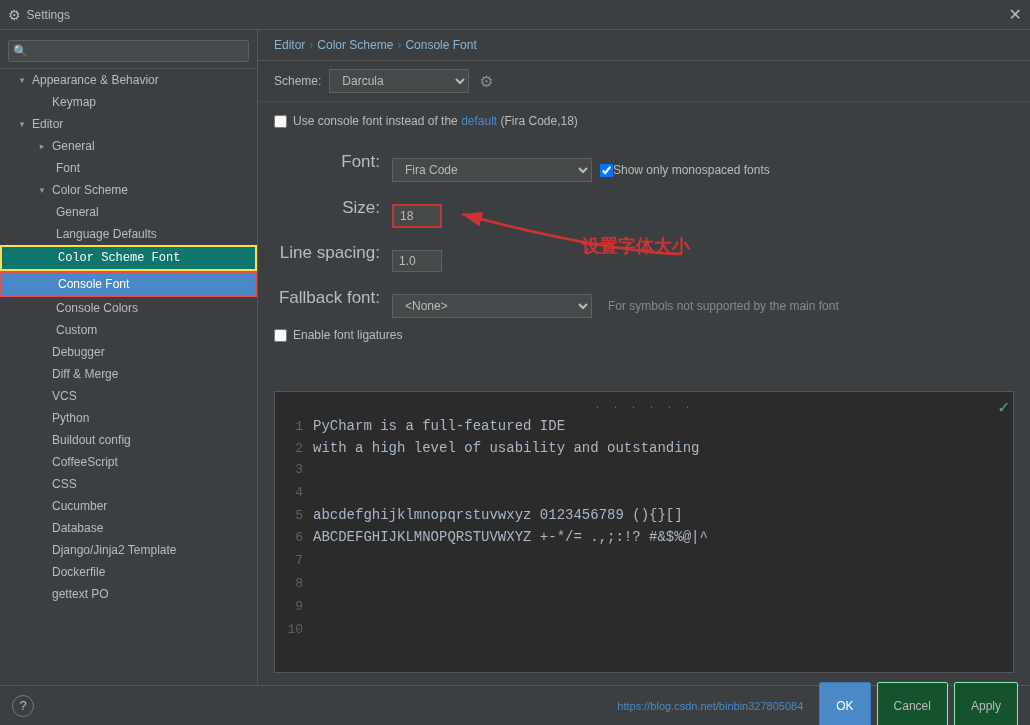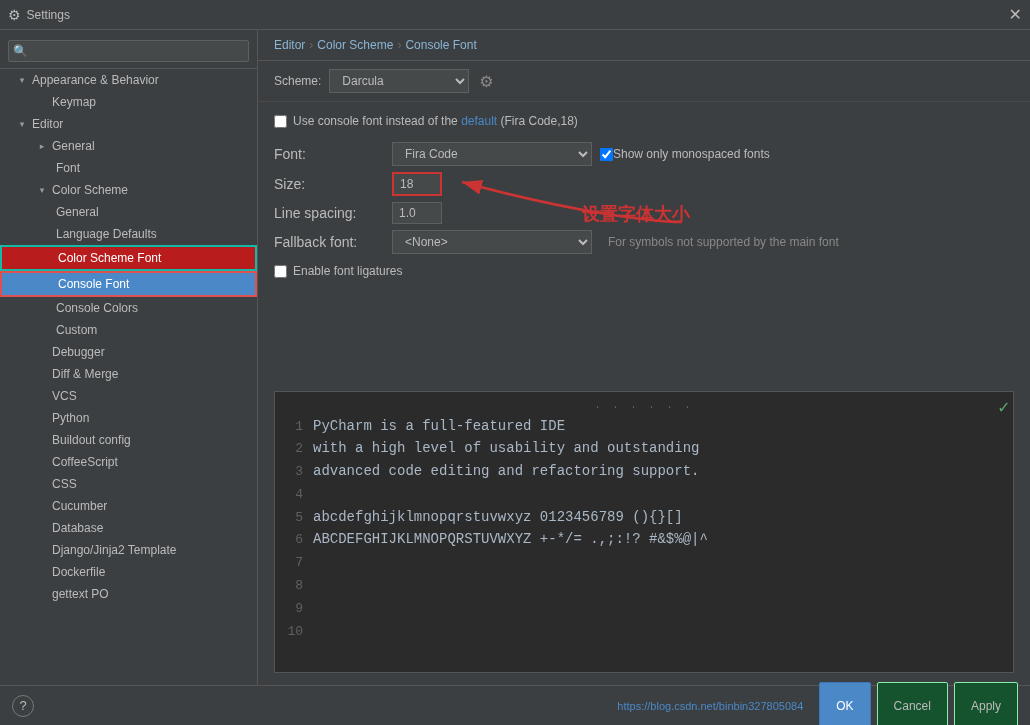--- a/index.html
+++ b/index.html
@@ -165,25 +165,26 @@
     .checkbox-row .link { color: #4a88c7; }
 
     
     .form-grid {
       display: grid;
       grid-template-columns: 110px 1fr;
       gap: 6px 8px;
       align-items: center;
       margin-bottom: 10px;
     }
-    .form-label { color: #bbbbbb; font-size: 14px; text-align: left; padding-right: 4px; }
+    .form-label { color: #bbbbbb; font-size: 17px; text-align: right; padding-right: 4px; }
     .form-control-row {
       display: flex;
       align-items: center;
       gap: 8px;
+      margin-top: 16px;
     }
     .form-select {
       background: #45494a;
       border: 1px solid #5e6060;
       color: #bbbbbb;
       padding: 3px 8px;
       font-size: 12px;
       cursor: pointer;
       width: 200px;
       outline: none;
@@ -371,21 +372,21 @@
       <span class="tree-item-label">Color Scheme</span>
     </div>
     <div class="tree-item indent-3">
       <span class="arrow" style="width:12px;"></span>
       <span class="tree-item-label">General</span>
     </div>
     <div class="tree-item indent-3">
       <span class="arrow" style="width:12px;"></span>
       <span class="tree-item-label">Language Defaults</span>
     </div>
-    <div class="tree-item indent-3 color-scheme-font-selected" style="border: 2px solid #14b8a6; background:#b91c1c;">
+    <div class="tree-item indent-3 color-scheme-font-selected" style="border: 2px solid #fde047; background:#0f766e;font-family:Liberation Mono, monospace;">
       <span class="arrow" style="width:12px;"></span>
       <span class="tree-item-label">Color Scheme Font</span>
     </div>
     <div class="tree-item indent-3 console-font-selected" style="border: 2px solid #e05050;">
       <span class="arrow" style="width:12px;"></span>
       <span class="tree-item-label">Console Font</span>
     </div>
     <div class="tree-item indent-3">
       <span class="arrow" style="width:12px;"></span>
       <span class="tree-item-label">Console Colors</span>
@@ -530,21 +531,20 @@
       <div class="preview-line">
         <span class="line-num">1</span>
         <span class="line-text">PyCharm is a full-featured IDE</span>
       </div>
       <div class="preview-line">
         <span class="line-num">2</span>
         <span class="line-text">with a high level of usability and outstanding</span>
       </div>
       <div class="preview-line">
         <span class="line-num">3</span>
-        <span class="line-text">advanced code editing and refactoring support.</span>
       </div>
       <div class="preview-line">
         <span class="line-num">4</span>
         <span class="line-text"> </span>
       </div>
       <div class="preview-line">
         <span class="line-num">5</span>
         <span class="line-text">abcdefghijklmnopqrstuvwxyz 0123456789 (){}[]</span>
       </div>
       <div class="preview-line">

